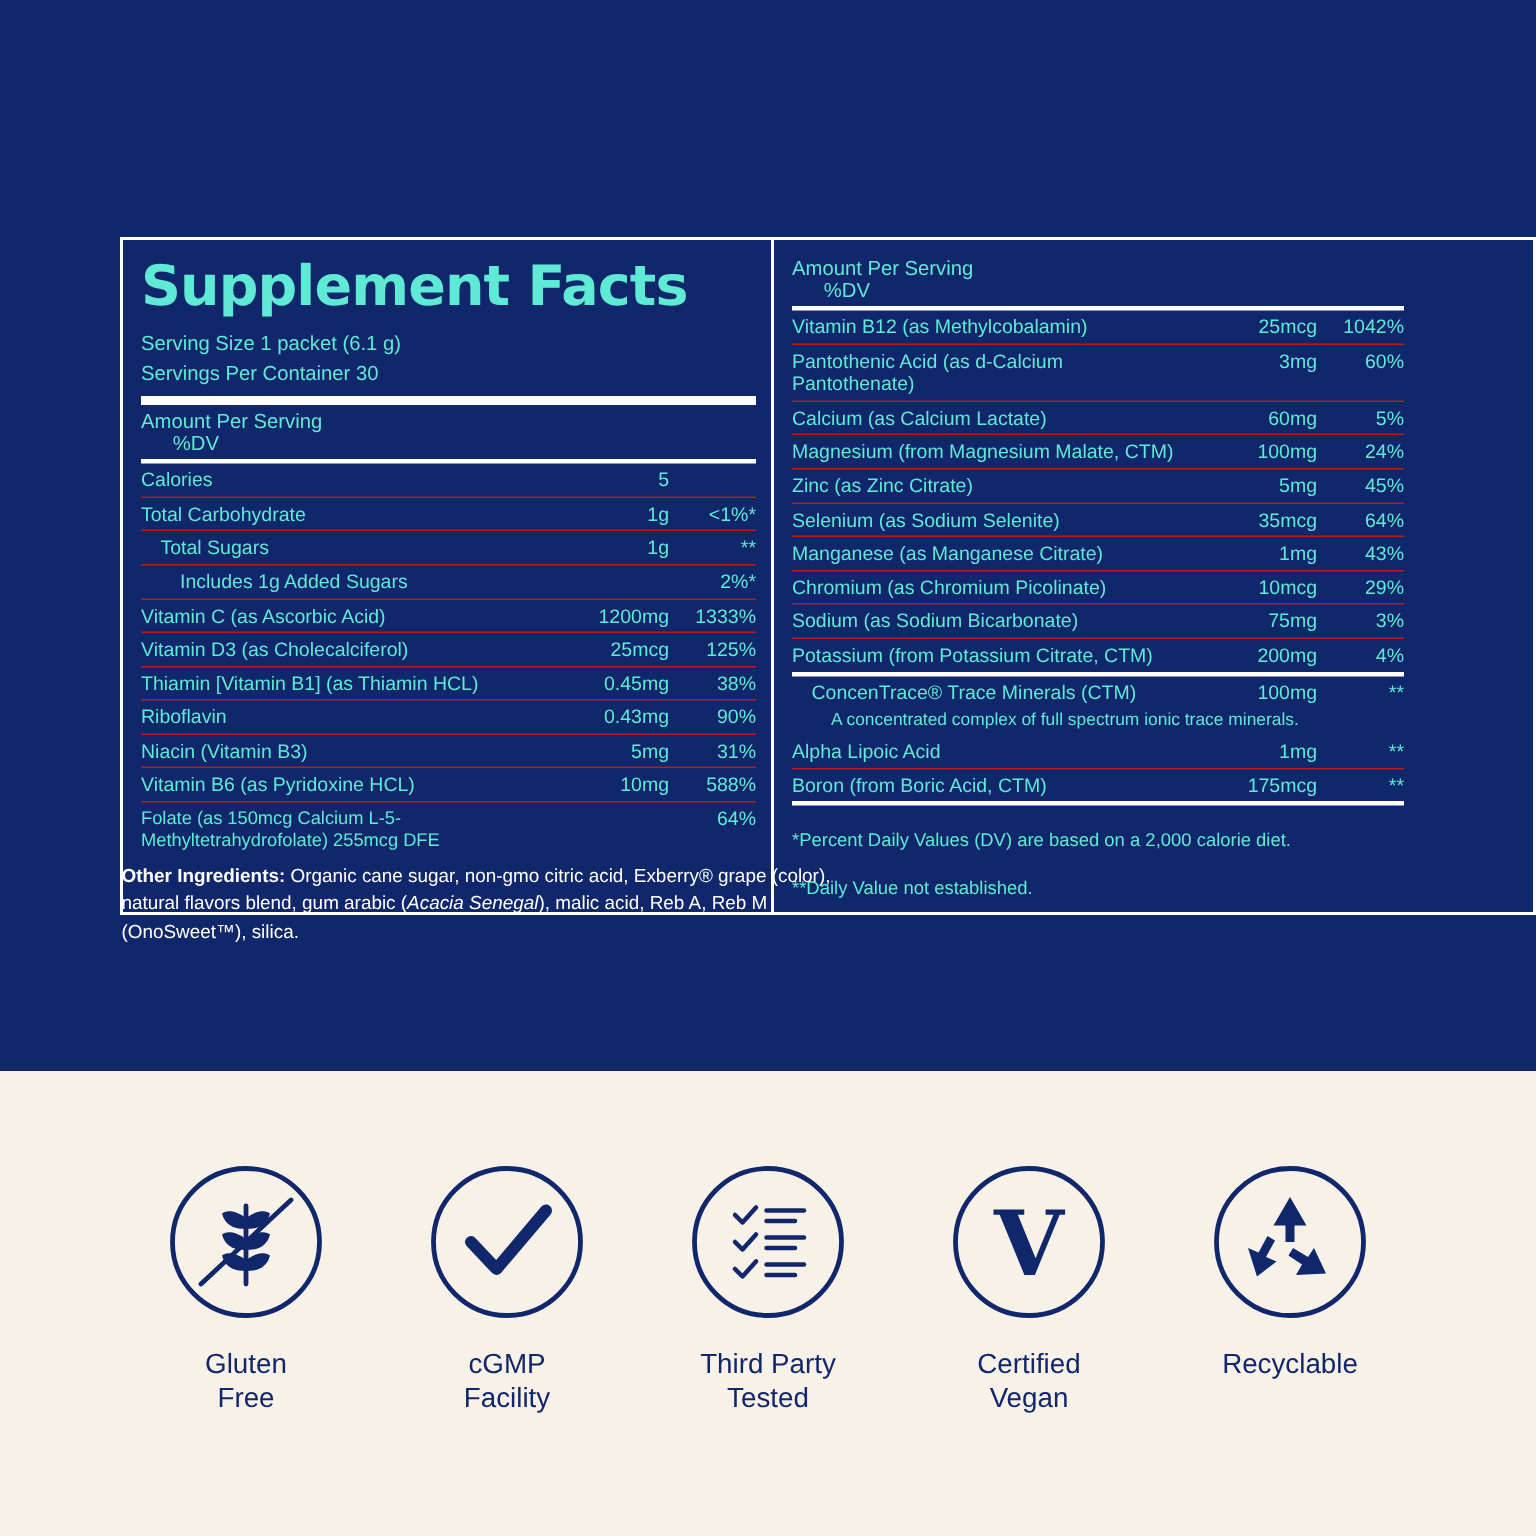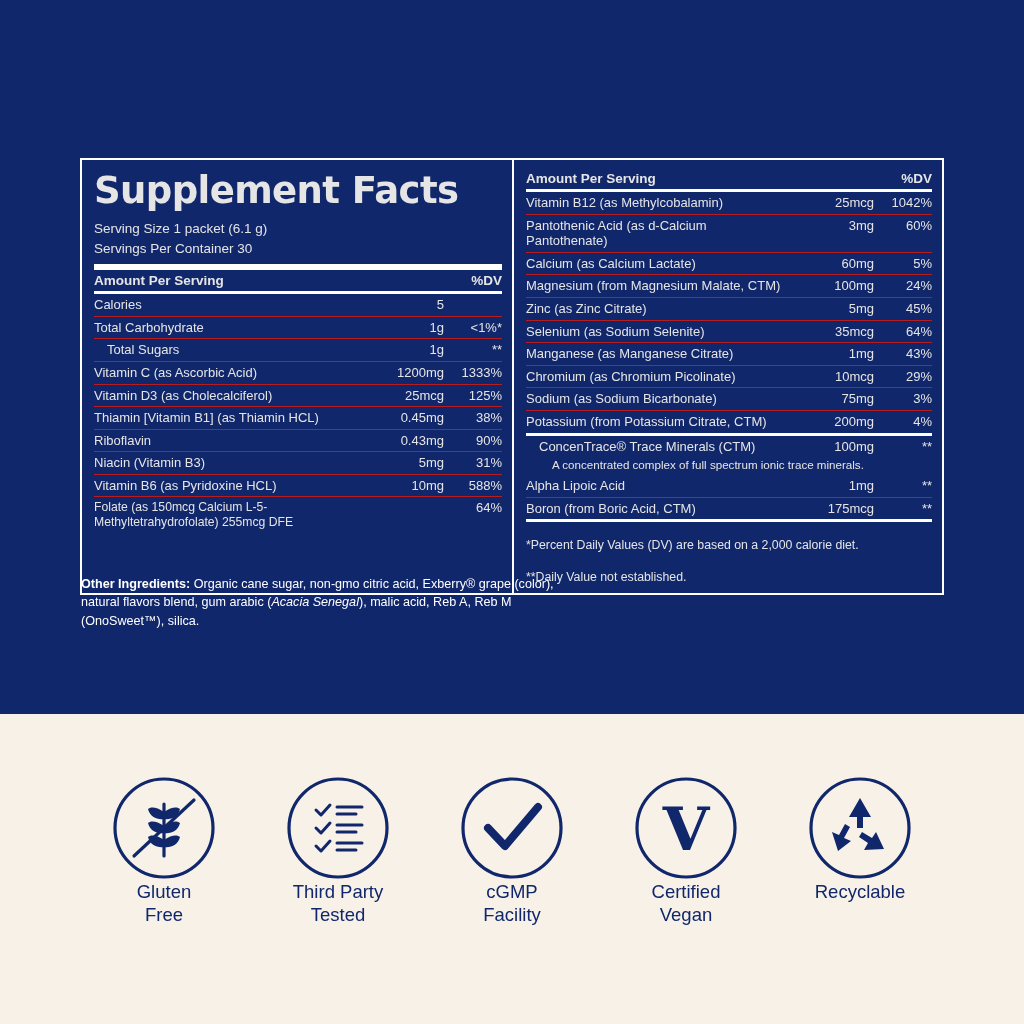--- a/index.html
+++ b/index.html
@@ -23,25 +23,25 @@
     position: absolute;
     left: 0; top: 0;
     width: 1024px;
     height: 714px;
     background: #11276b;
   }
   .facts-box {
     position: absolute;
     left: 80px;
     top: 158px;
-    width: 864px;
+    width: 944px;
     border: 2px solid #ffffff;
     box-sizing: border-box;
     display: flex;
-    color: #e5e5e5;
+    color: #5eead4;
   }
   .col-left {
     width: 432px;
     box-sizing: border-box;
     padding: 8px 10px 8px 12px;
   }
   .col-right {
     width: 432px;
     box-sizing: border-box;
     padding: 8px 10px 8px 12px;
@@ -63,22 +63,23 @@
   .rule-thick {
     border-top: 6px solid #ffffff;
     margin: 6px 0 0 0;
   }
   .rule-med {
     border-top: 3px solid #ffffff;
   }
   .hdr-row {
     display: flex;
     font-size: 13.5px;
-    font-weight: bold;
+    font-weight: normal;
     padding: 3px 0 3px 0;
+    flex-direction: column;
   }
   .hdr-row .name { flex: 1; }
   .hdr-row .dv { width: 52px; text-align: right; }
 
   .row {
     display: flex;
     font-size: 13px;
     padding: 3px 0 3px 0;
     border-top: 1px solid #b91c1c;
     line-height: 1.2;
@@ -141,20 +142,21 @@
     align-items: center;
   }
   .badge-icon {
     width: 104px;
     height: 104px;
     display: flex;
     align-items: center;
     justify-content: center;
   }
   .badge-label {
+    margin-top: 17px;
     text-align: center;
     color: #11276b;
     font-size: 18.5px;
     line-height: 1.25;
     font-family: "Liberation Sans", sans-serif;
     white-space: pre-line;
   }
 </style>
 </head>
 <body>
@@ -184,20 +186,25 @@
             </div>
             <div class="row">
               <div class="name">Total Carbohydrate</div>
               <div class="amt">1g</div>
               <div class="dv">&lt;1%*</div>
             </div>
             <div class="row indent">
               <div class="name">Total Sugars</div>
               <div class="amt">1g</div>
               <div class="dv">**</div>
+            </div>
+            <div class="row indent2">
+              <div class="name">Includes 1g Added Sugars</div>
+              <div class="amt"></div>
+              <div class="dv">2%*</div>
             </div>
             <div class="row">
               <div class="name">Vitamin C (as Ascorbic Acid)</div>
               <div class="amt">1200mg</div>
               <div class="dv">1333%</div>
             </div>
             <div class="row">
               <div class="name">Vitamin D3 (as Cholecalciferol)</div>
               <div class="amt">25mcg</div>
               <div class="dv">125%</div>
@@ -342,50 +349,50 @@
               <line x1="22" y1="80" x2="82" y2="24" stroke="#11276b" stroke-width="3.2" stroke-linecap="round"></line>
             </svg>
           </div>
           <div class="badge-label">Gluten
 Free</div>
         </div>
         <div class="badge">
           <div class="badge-icon">
             <svg width="104" height="104" viewBox="0 0 104 104" xmlns="http://www.w3.org/2000/svg">
               <circle cx="52" cy="52" r="49" fill="none" stroke="#11276b" stroke-width="3.2"></circle>
+              <path d="M28 52 L45 70 L78 31" fill="none" stroke="#11276b" stroke-width="8" stroke-linecap="round" stroke-linejoin="round"></path>
+            </svg>
+          </div>
+          <div class="badge-label">cGMP
+Facility</div>
+        </div>
+        <div class="badge">
+          <div class="badge-icon">
+            <svg width="104" height="104" viewBox="0 0 104 104" xmlns="http://www.w3.org/2000/svg">
+              <circle cx="52" cy="52" r="49" fill="none" stroke="#11276b" stroke-width="3.2"></circle>
               <g stroke="#11276b" stroke-width="3" fill="none" stroke-linecap="round" stroke-linejoin="round">
                 <path d="M30 34 L35 39 L44 29"></path>
                 <path d="M30 52 L35 57 L44 47"></path>
                 <path d="M30 70 L35 75 L44 65"></path>
                 <line x1="51" y1="31" x2="76" y2="31"></line>
                 <line x1="51" y1="38" x2="70" y2="38"></line>
                 <line x1="51" y1="49" x2="76" y2="49"></line>
                 <line x1="51" y1="56" x2="70" y2="56"></line>
                 <line x1="51" y1="67" x2="76" y2="67"></line>
                 <line x1="51" y1="74" x2="70" y2="74"></line>
               </g>
             </svg>
           </div>
           <div class="badge-label">Third Party
 Tested</div>
         </div>
         <div class="badge">
           <div class="badge-icon">
             <svg width="104" height="104" viewBox="0 0 104 104" xmlns="http://www.w3.org/2000/svg">
               <circle cx="52" cy="52" r="49" fill="none" stroke="#11276b" stroke-width="3.2"></circle>
-              <path d="M28 52 L45 70 L78 31" fill="none" stroke="#11276b" stroke-width="8" stroke-linecap="round" stroke-linejoin="round"></path>
-            </svg>
-          </div>
-          <div class="badge-label">cGMP
-Facility</div>
-        </div>
-        <div class="badge">
-          <div class="badge-icon">
-            <svg width="104" height="104" viewBox="0 0 104 104" xmlns="http://www.w3.org/2000/svg">
-              <circle cx="52" cy="52" r="49" fill="none" stroke="#11276b" stroke-width="3.2"></circle>
               <text x="52" y="74" text-anchor="middle" font-family="DejaVu Serif, serif" font-size="60" font-weight="bold" fill="#11276b">V</text>
             </svg>
           </div>
           <div class="badge-label">Certified
 Vegan</div>
         </div>
         <div class="badge">
           <div class="badge-icon">
             <svg width="104" height="104" viewBox="0 0 104 104" xmlns="http://www.w3.org/2000/svg">
               <circle cx="52" cy="52" r="49" fill="none" stroke="#11276b" stroke-width="3.2"></circle>

